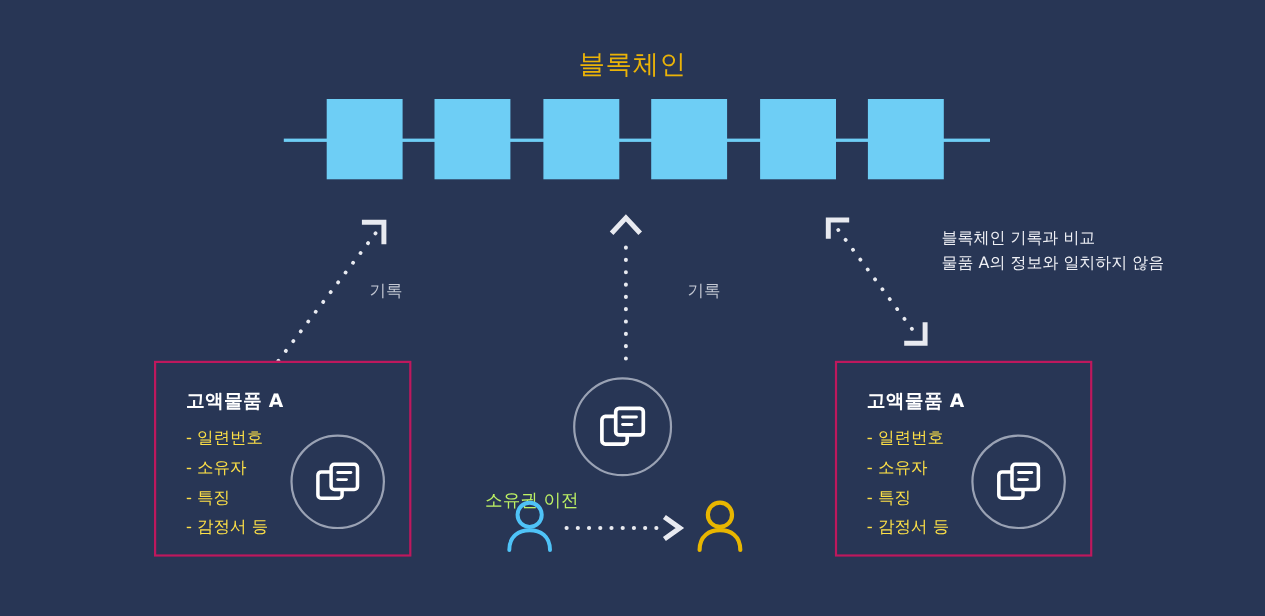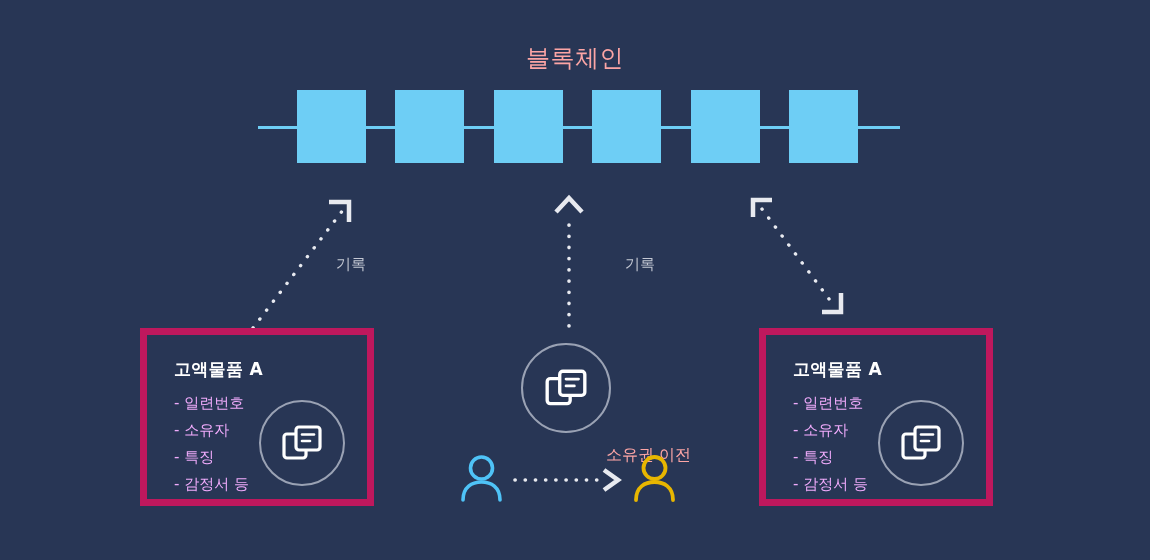--- a/index.html
+++ b/index.html
@@ -22,21 +22,21 @@
 
   
   .bc-title {
     position: absolute;
     left: 0;
     top: 42px;
     width: 1150px;
     text-align: center;
     font-size: 24px;
     letter-spacing: 0.5px;
-    color: #fca5a5;
+    color: #eab308;
   }
 
   
   .chain {
     position: absolute;
     left: 258px;
     top: 90px;
     width: 642px;
     height: 76px;
   }
@@ -52,21 +52,21 @@
     position: absolute;
     top: 0;
     width: 69px;
     height: 73px;
     background: #6ecef5;
   }
 
   
   .card {
     position: absolute;
-    border: 7px solid #be185d;
+    border: 2px solid #be185d;
     box-sizing: border-box;
     background: #283655;
   }
   .card-title {
     position: absolute;
     left: 27px;
     top: 23px;
     font-size: 17px;
     font-weight: bold;
     color: #ffffff;
@@ -76,21 +76,21 @@
     position: absolute;
     left: 27px;
     top: 55px;
     margin: 0;
     padding: 0;
     list-style: none;
   }
   .card-list li {
     font-size: 15px;
     line-height: 27px;
-    color: #f0abfc;
+    color: #fde047;
     white-space: nowrap;
   }
   .card-icon {
     position: absolute;
     right: 22px;
     top: 65px;
   }
 
   
   .doc-circle {
@@ -109,23 +109,23 @@
     left: 521px;
     top: 343px;
     width: 90px;
     height: 90px;
   }
   .mid-label {
     position: absolute;
     left: 441px;
     top: 445px;
     width: 250px;
-    text-align: right;
+    text-align: left;
     font-size: 16px;
-    color: #fca5a5;
+    color: #bef264;
   }
   .person {
     position: absolute;
   }
   .transfer-arrow {
     position: absolute;
     left: 512px;
     top: 468px;
     width: 118px;
     height: 24px;
@@ -188,20 +188,22 @@
   </svg>
   <div class="arrow-label" style="left:577px; top:255px;">기록</div>
 
   <svg class="arrow-svg" style="left:748px; top:195px;" width="100" height="125" viewBox="0 0 100 125">
     <line x1="14" y1="14" x2="84" y2="108" stroke="#e8eaf0" stroke-width="3.4" stroke-linecap="round" stroke-dasharray="0.2 11"></line>
     <path d="M5 22 L5 5 L24 5" fill="none" stroke="#e8eaf0" stroke-width="4.5" stroke-linejoin="miter" stroke-linecap="butt"></path>
     <path d="M93 98 L93 117 L74 117" fill="none" stroke="#e8eaf0" stroke-width="4.5" stroke-linejoin="miter" stroke-linecap="butt"></path>
   </svg>
 
   <div class="note">
+    <div>블록체인 기록과 비교</div>
+    <div>물품 A의 정보와 일치하지 않음</div>
   </div>
 
   <div class="card" style="left:140px; top:328px; width:234px; height:178px;">
     <div class="card-title">고액물품 A</div>
     <ul class="card-list">
       <li>- 일련번호</li>
       <li>- 소유자</li>
       <li>- 특징</li>
       <li>- 감정서 등</li>
     </ul>

